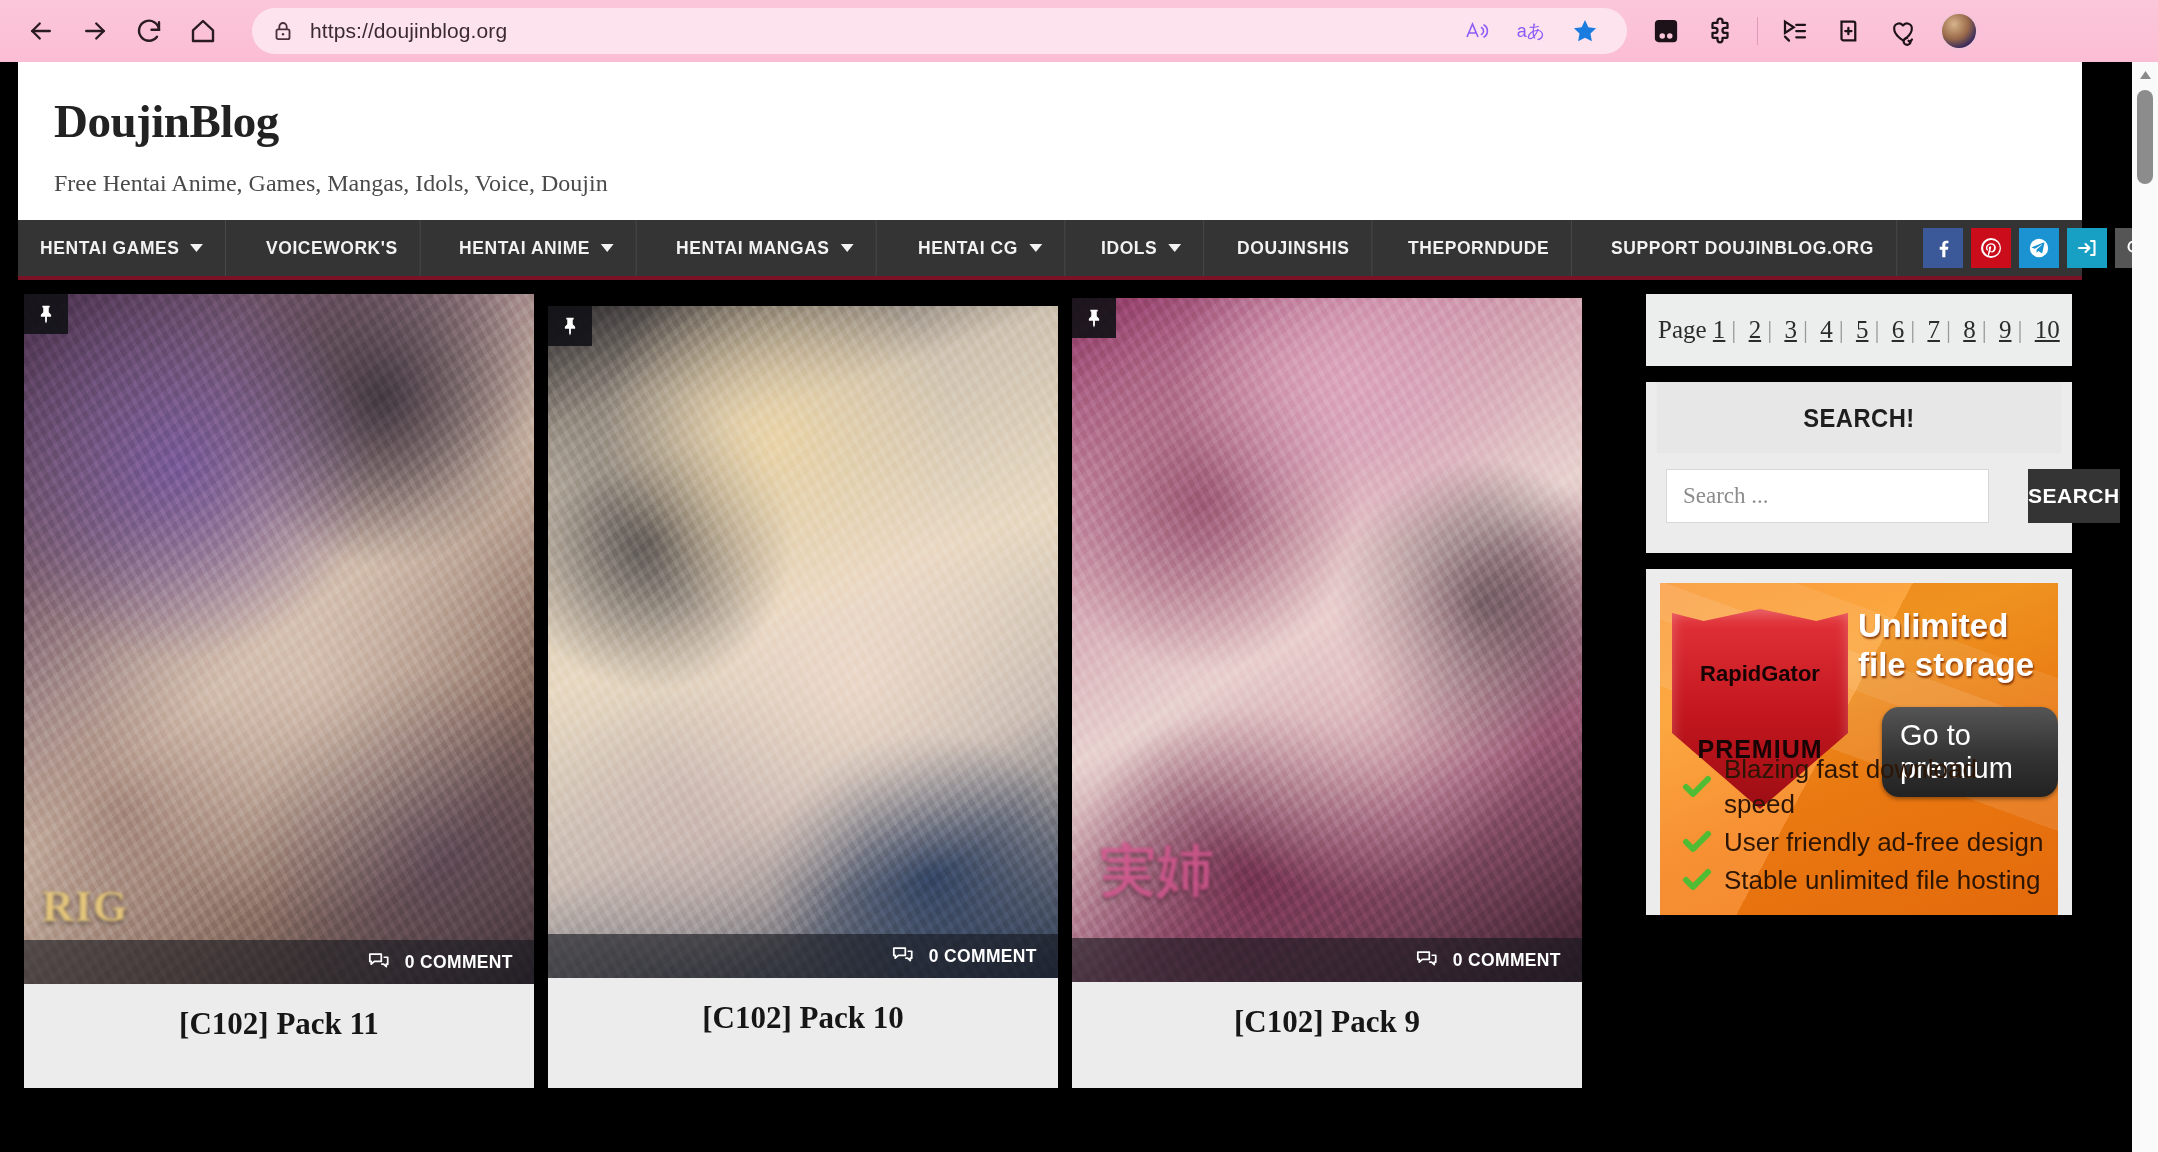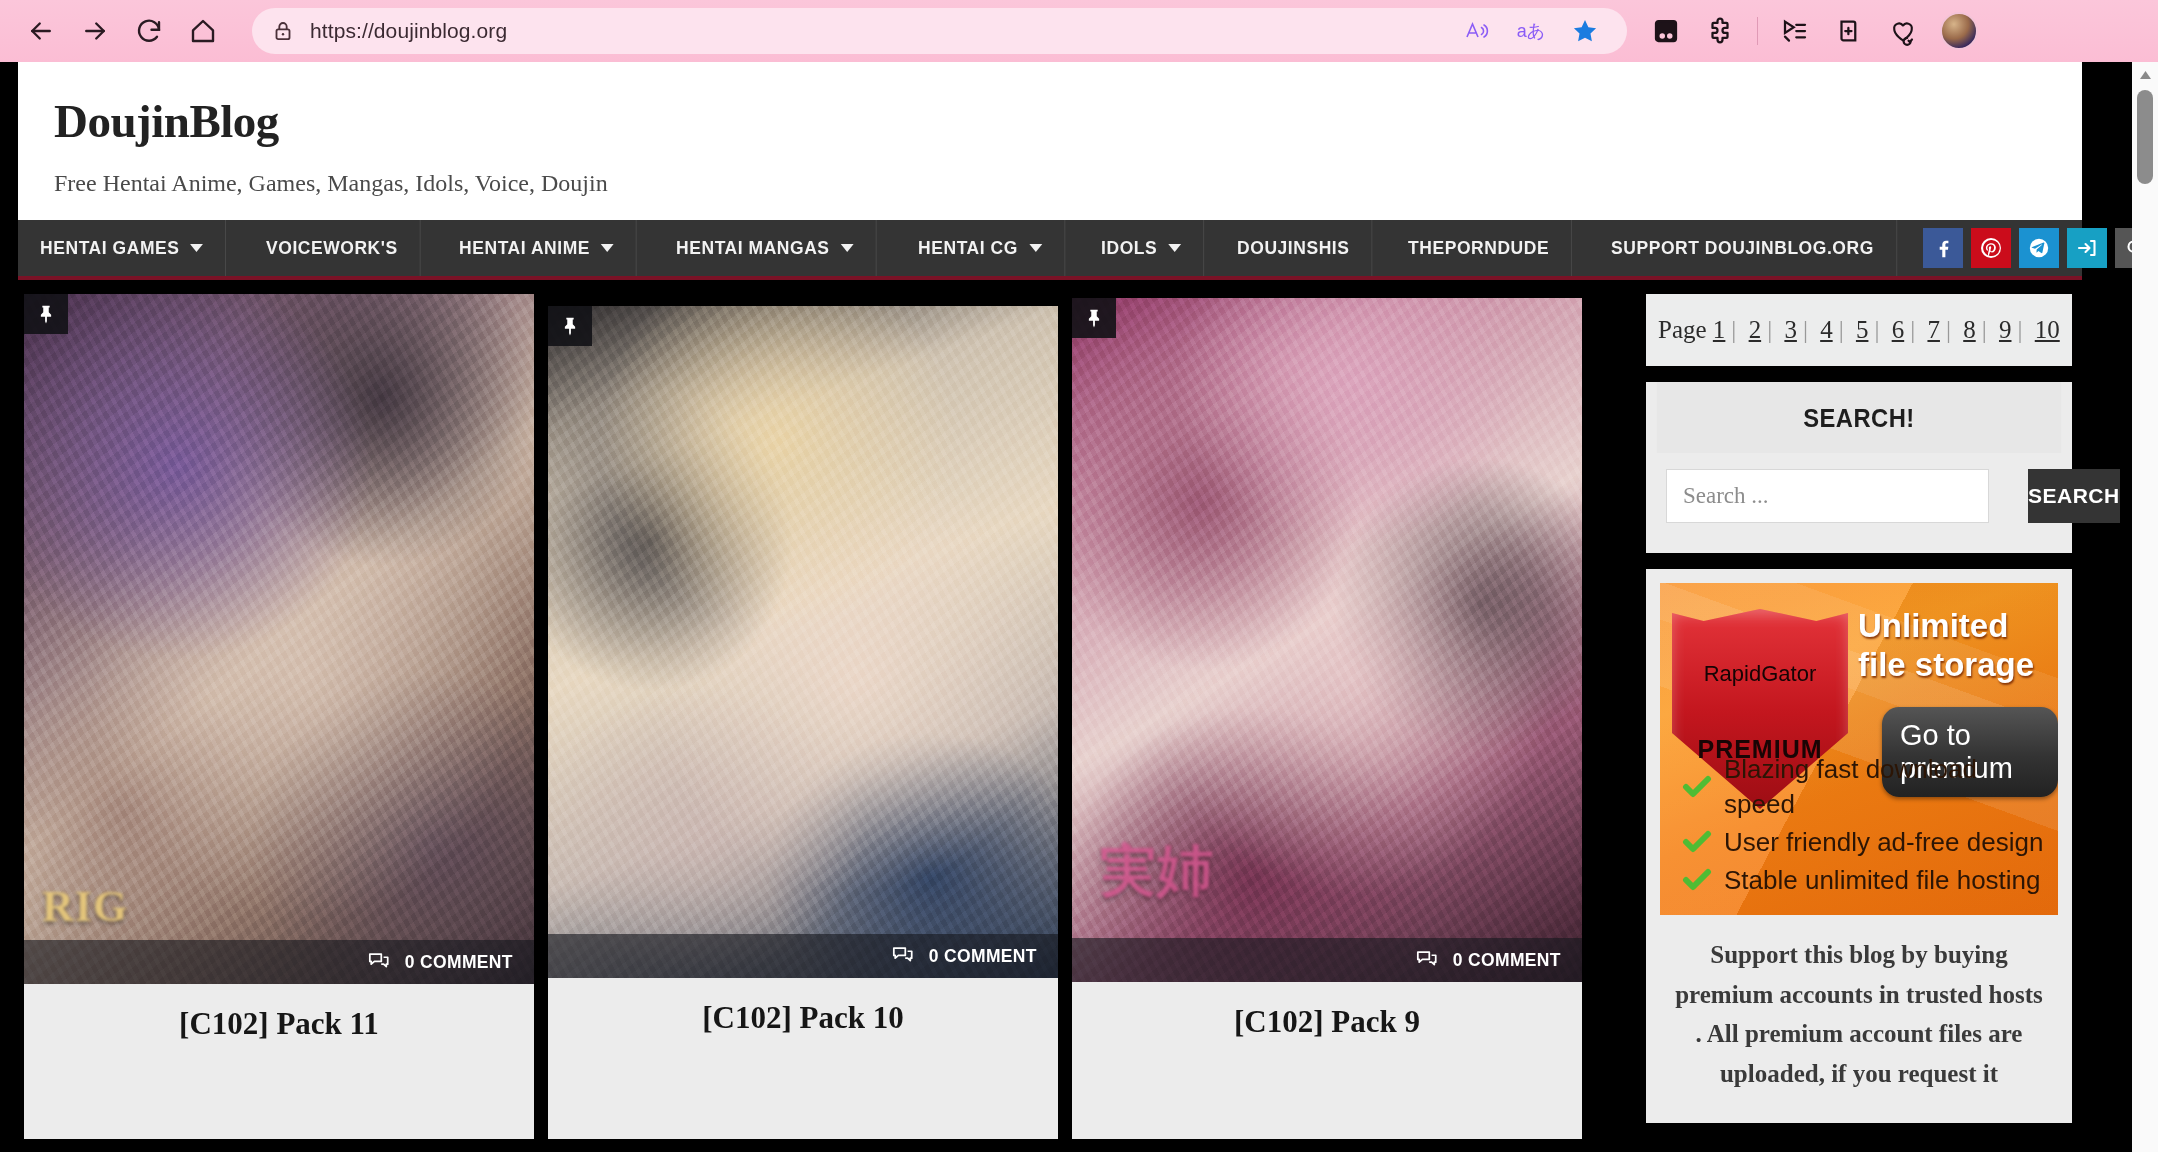--- a/index.html
+++ b/index.html
@@ -358,21 +358,21 @@
     width: 176px; height: 200px;
     background: linear-gradient(180deg, #e4343a 0%, #c3161e 52%, #9d0d14 100%);
     clip-path: polygon(50% 0, 82% 6%, 100% 2%, 100% 62%, 50% 100%, 0 62%, 0 2%, 18% 6%);
     box-shadow: inset 0 6px 14px rgba(255,255,255,.28);
     z-index: 2;
   }
   .shield-label {
     position: absolute; left: 12px; top: 78px; width: 176px;
     text-align: center;
     font-family: "Liberation Sans", sans-serif;
-    font-weight: normal; font-size: 22px;
+    font-weight: bold; font-size: 22px;
     color: #160404;
     z-index: 3;
   }
   .shield-premium {
     position: absolute; left: 12px; top: 152px; width: 176px;
     text-align: center;
     font-family: "Liberation Sans", sans-serif;
     font-weight: bold; font-size: 25px;
     color: #190505;
     letter-spacing: 1px;
@@ -732,21 +732,20 @@
                   <span class="check">
                     <svg width="30" height="26" viewBox="0 0 30 26" fill="none" stroke="currentColor" stroke-width="6" stroke-linecap="round" stroke-linejoin="round">
                         <path d="M4 13l7 7L26 5"></path>
                       </svg>
                   </span>
                   <span>Stable unlimited file hosting</span>
                 </div>
               </div>
             </div>
           </div>
-          <div class="ad-support-text">Support this blog by buying premium accounts in trusted hosts . All premium account files are uploaded, if you request it</div>
         </div>
 
       </div>
     </div>
   </div>
 </div>
 
 <div class="left-gutter"></div>
 
 <div class="scrollbar">

